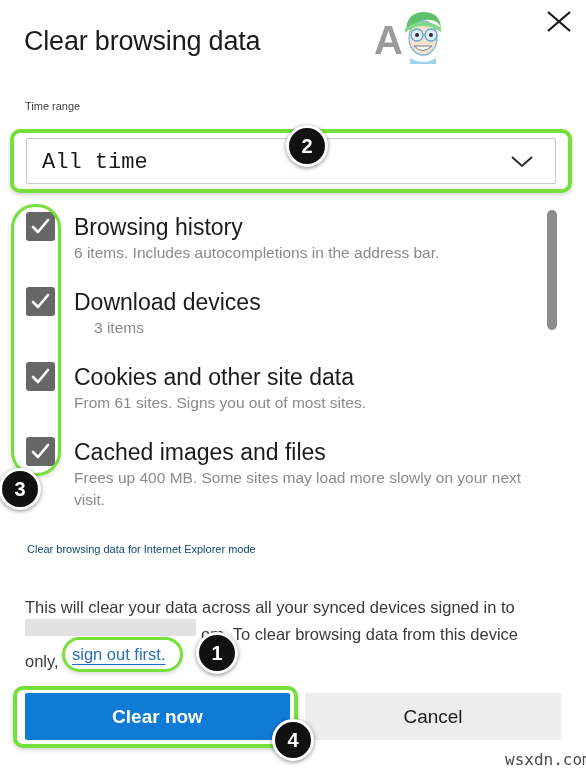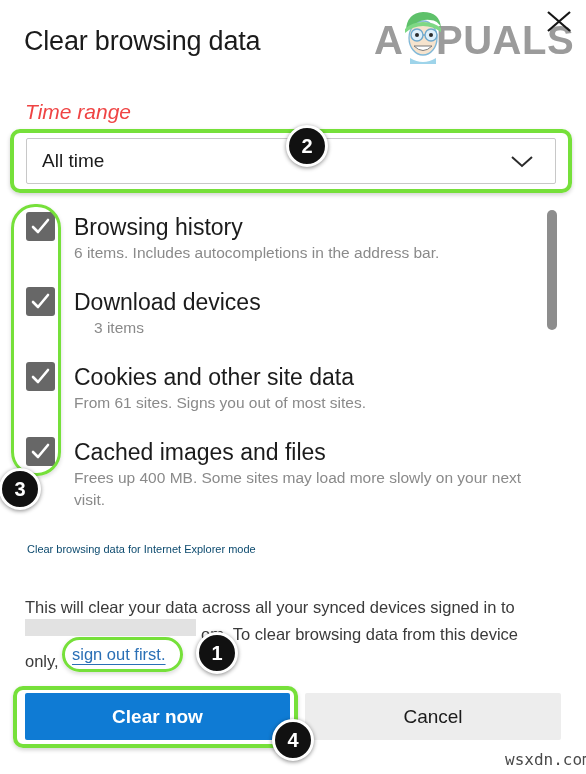--- a/index.html
+++ b/index.html
@@ -85,23 +85,22 @@
     top: 4px;
     width: 38px;
     height: 34px;
   }
 
   
   #time-range-label {
     position: absolute;
     left: 25px;
     top: 100px;
-    font-size: 21px;
-    color: #ef4444;
-    font-style: italic;
+    font-size: 11px;
+    color: #404040;
   }
   #time-range-highlight {
     position: absolute;
     left: 10px;
     top: 129px;
     width: 562px;
     height: 64px;
     border: 4px solid #76e03a;
     border-radius: 10px;
     box-sizing: border-box;
@@ -115,22 +114,23 @@
     height: 46px;
     box-sizing: border-box;
     border: 1px solid #c8c8c8;
     background: #ffffff;
     border-radius: 2px;
   }
   #time-range-value {
     position: absolute;
     left: 42px;
     top: 150px;
-    font-size: 19px;
+    font-size: 22px;
     color: #1b1b1b;
+    font-family: Liberation Mono, monospace;
   }
   #chevron-down-icon {
     position: absolute;
     left: 508px;
     top: 152px;
     width: 28px;
     height: 18px;
   }
 
   
@@ -340,21 +340,20 @@
 <body>
 
 <div id="dialog">
 
   <div id="header">
 
     <div id="page-title">Clear browsing data</div>
 
     <div id="brand-logo">
       <span id="brand-a">A</span>
-      <span id="brand-rest">PUALS</span>
       <svg id="brand-mascot" viewBox="0 0 46 56">
 
         <ellipse cx="23" cy="30" rx="14" ry="17" fill="#f6e3cd" stroke="#7fb8d8" stroke-width="1.3"></ellipse>
 
         <path d="M6 22 Q7 5 23 4 Q40 4 41 20 Q38 12 30 12 Q22 11 15 16 Q10 18 6 22 Z" fill="#5ec16a"></path>
         <path d="M5 21 Q12 14 23 14 Q34 14 41 20 L41 24 Q33 18 23 18 Q13 18 5 25 Z" fill="#7ed884"></path>
 
         <circle cx="17" cy="27" r="6" fill="#dff0fb" stroke="#6fa8cc" stroke-width="1.4"></circle>
         <circle cx="31" cy="27" r="6" fill="#dff0fb" stroke="#6fa8cc" stroke-width="1.4"></circle>
         <line x1="23" y1="27" x2="25" y2="27" stroke="#6fa8cc" stroke-width="1.4"></line>

